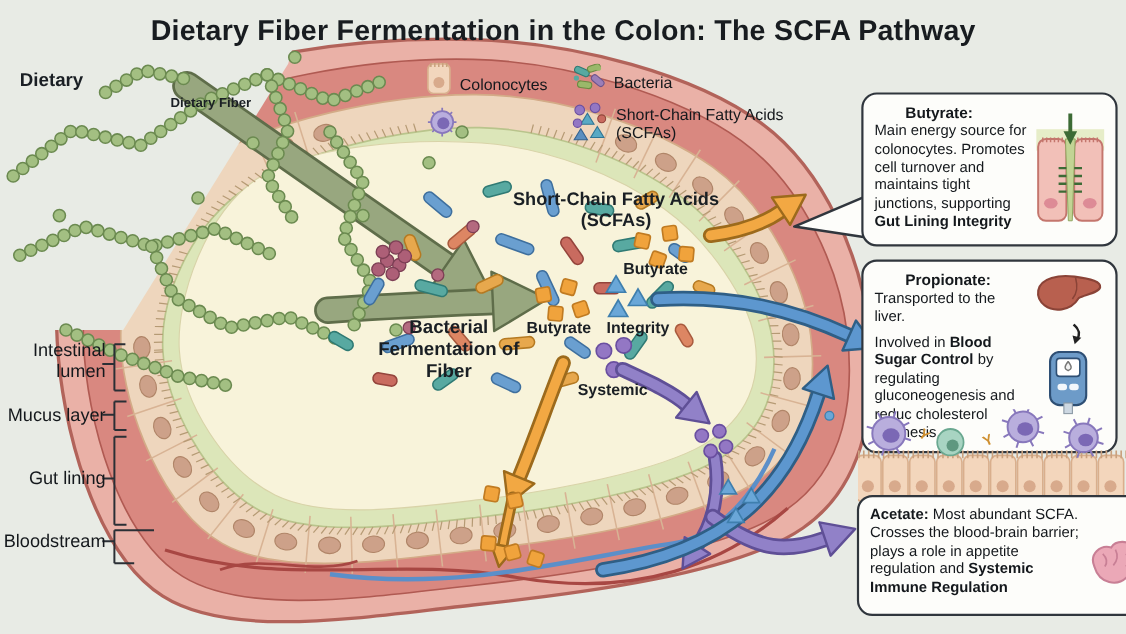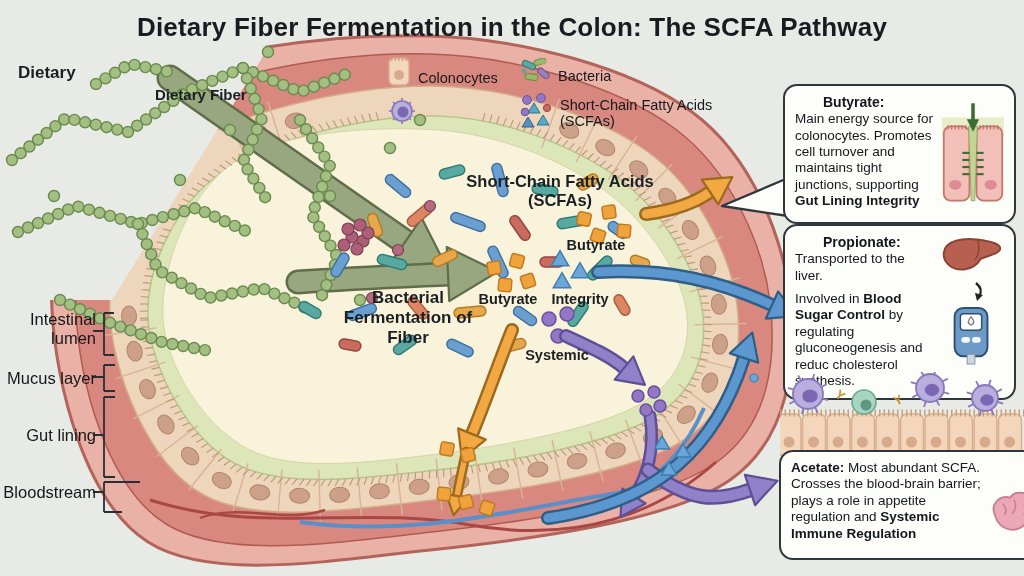--- a/index.html
+++ b/index.html
@@ -637,21 +637,21 @@
         <polygon points="14,10 20,20 8,20" fill="#58a9c4" stroke="#2f7494"></polygon>
         <circle cx="5" cy="19" r="3.8" fill="#9377c4" stroke="#6a4fa0"></circle>
         <polygon points="8,24 14,34 2,34" fill="#5a8fc0" stroke="#33628f"></polygon>
         <polygon points="23,22 29,32 17,32" fill="#58a9c4" stroke="#2f7494"></polygon>
       </svg>
       <span class="lt wrap" style="width:160px">Short-Chain Fatty Acids (SCFAs)</span>
     </div>
   </div>
 
   <div class="lbl" style="left:18px;top:63px;font-size:17px">Dietary</div>
-  <div class="lbl" style="left:155px;top:86px;font-size:15px">Dietary Fiber</div>
+  <div class="lbl" style="left:155px;top:86px;font-size:12px">Dietary Fiber</div>
   <div class="lbl center wrap" style="left:408px;top:288px;width:132px;font-size:17px;line-height:1.18;white-space:normal">Bacterial Fermentation of Fiber</div>
   <div class="lbl center wrap" style="left:560px;top:172px;width:224px;font-size:16.5px;line-height:1.18;white-space:normal">Short-Chain Fatty Acids (SCFAs)</div>
   <div class="lbl center" style="left:596px;top:237px;font-size:14.5px">Butyrate</div>
   <div class="lbl center" style="left:508px;top:291px;font-size:14.5px">Butyrate</div>
   <div class="lbl center" style="left:580px;top:291px;font-size:14.5px">Integrity</div>
   <div class="lbl center" style="left:557px;top:347px;font-size:14.5px">Systemic</div>
 
   <div class="layer wrap" style="top:310px;width:86px">Intestinal lumen</div>
   <div class="layer" style="top:369px">Mucus layer</div>
   <div class="layer" style="top:426px">Gut lining</div>
@@ -677,21 +677,21 @@
         <line x1="23" y1="86" x2="31" y2="86"></line>
           <line x1="39" y1="86" x2="47" y2="86"></line>
       </g>
       <ellipse cx="15" cy="98" rx="7" ry="5.5" fill="#dd8b96"></ellipse>
       <ellipse cx="55" cy="98" rx="7" ry="5.5" fill="#dd8b96"></ellipse>
     </svg>
     <div class="ihead">Butyrate:</div>
     <div class="itext"><span>Main energy source for colonocytes. Promotes cell turnover and maintains tight junctions, supporting </span><b>Gut Lining Integrity</b></div>
   </div>
 
-  <div class="ibox" style="left:783px;top:224px;width:233px;min-height:134px">
+  <div class="ibox" style="left:783px;top:236px;width:233px;min-height:134px">
     <div class="fr" style="width:64px;text-align:center">
       <svg width="64" height="44" viewBox="0 0 66 44">
         <path d="M4,18 C6,6 24,3 38,5 C54,7 63,10 62,15 C61,20 48,22 42,25 C34,38 18,38 10,32 C5,28 3,24 4,18 Z" fill="#b8604f" stroke="#8a4337" stroke-width="2"></path>
         <path d="M39,6 C41,14 41,20 36,26" fill="none" stroke="#8a4337" stroke-width="1.5"></path>
       </svg>
       <svg width="40" height="20" viewBox="0 0 40 20">
         <path d="M24,1 C30,6 30,10 27,15" fill="none" stroke="#222" stroke-width="2.4"></path>
         <polygon points="23,11 31,13 25,19" fill="#222"></polygon>
       </svg>
       <svg width="38" height="58" viewBox="0 0 38 60">

